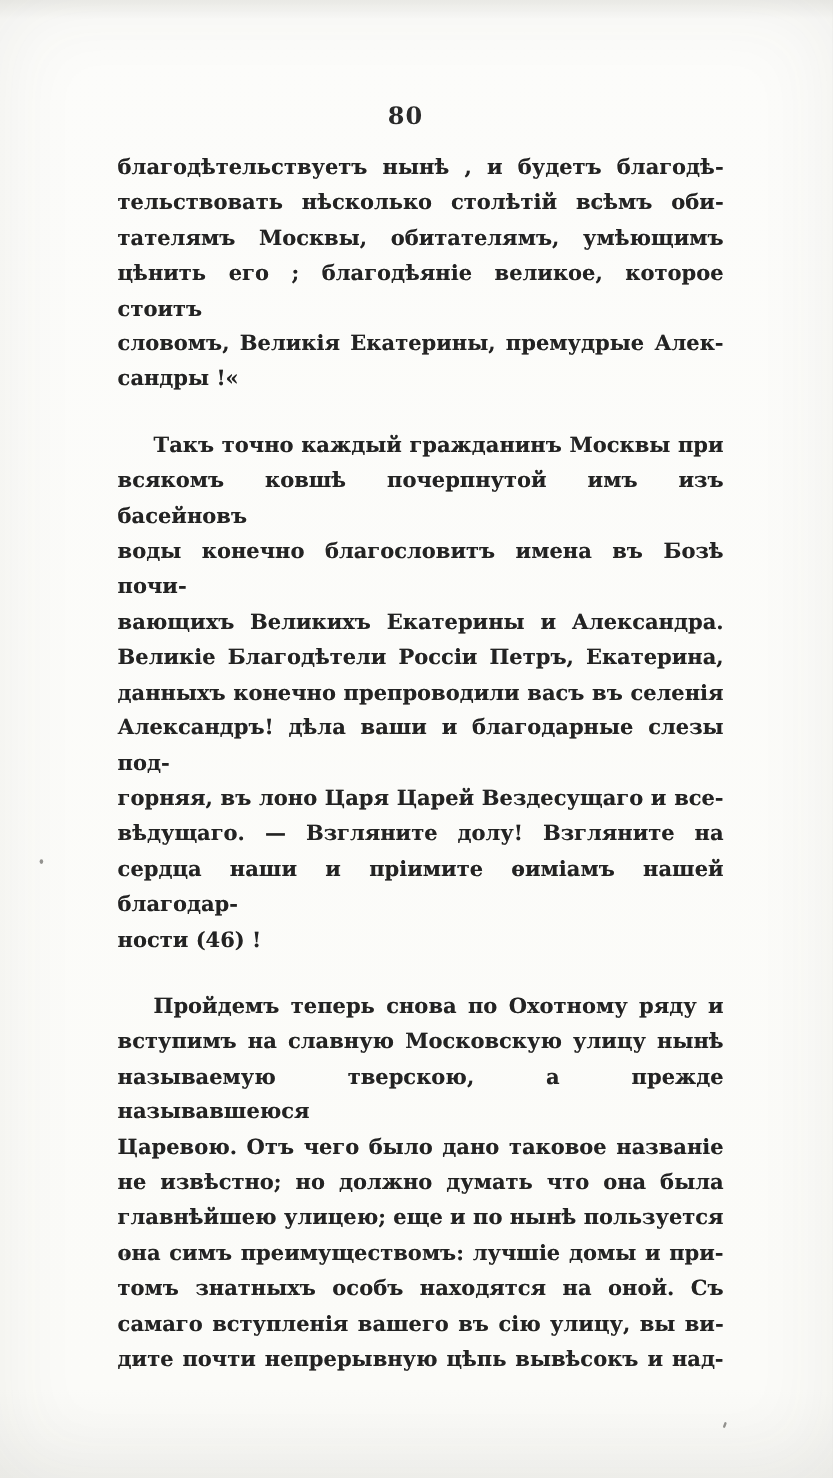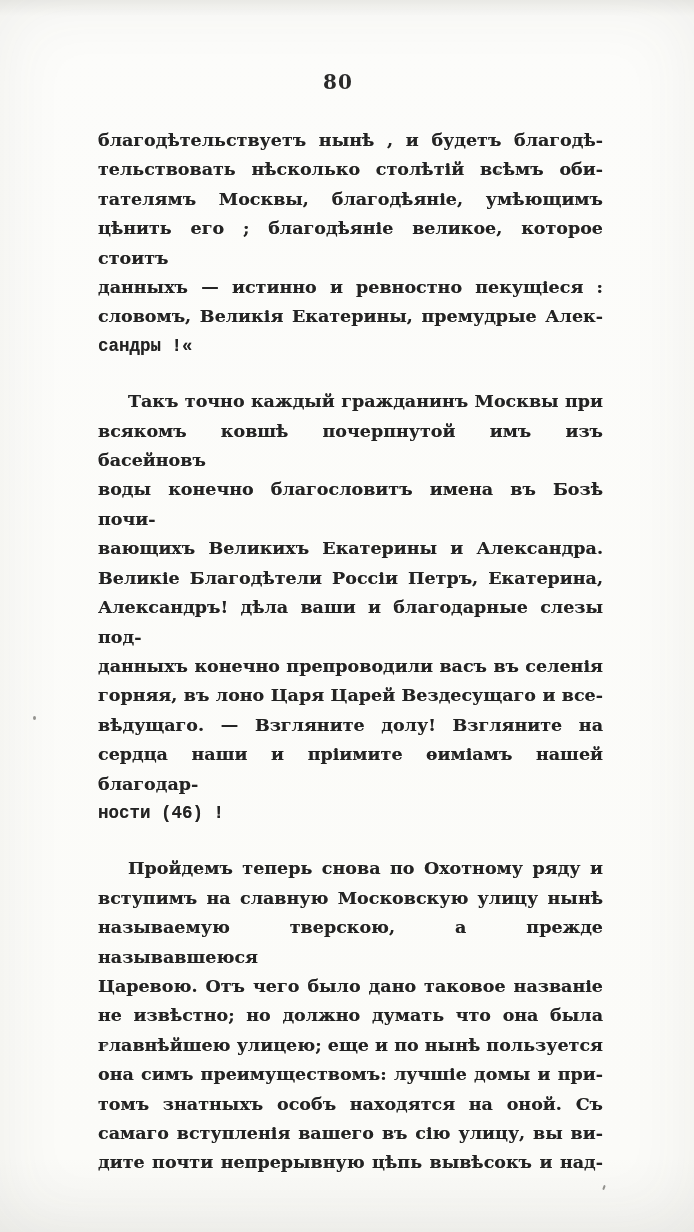--- a/index.html
+++ b/index.html
@@ -8,66 +8,65 @@
     font-family:"DejaVu Serif","Liberation Serif",serif;
     background:#e9e9e7;
   }
   .page {
     position:relative; width:694px; height:1232px; overflow:hidden;
     background:linear-gradient(#efefec, #fcfcfa 16px, #fbfbf8 94%, #f3f3f0);
     box-shadow:inset 0 0 70px rgba(70,68,60,.07);
     color:var(--ink,#222);
   }
   .page-number {
-    position:absolute; top:70px; left:98px; width:480px;
+    position:absolute; top:84px; left:98px; width:480px;
     text-align:center; font-weight:bold; font-size:20px; letter-spacing:1px;
     color:#2a2a2a;
   }
   .text-block {
     position:absolute; top:126px; left:98px; width:505px;
     font-size:17.5px; font-weight:bold; line-height:29.4px;
     color:#232323; text-shadow:0 0 0.5px rgba(40,38,34,.45);
   }
   .paragraph + .paragraph { margin-top:26px; }
   .line {
     text-align:justify; text-align-last:justify;
     -moz-text-align-last:justify;
   }
   .line.indent { text-indent:30px; }
-  .line.last { text-align:center; text-align-last:left;font-family:Liberation Mono, monospace; }
+  .line.last { text-align:center; text-align-last:left; }
   .seg.italic { }
   .speck { position:absolute; background:rgba(45,43,40,.5); border-radius:50%; }
   .speck.s1 { left:497px; top:171px; width:3px; height:3px; }
   .speck.s2 { left:33px;  top:716px; width:3px; height:4px; }
   .speck.s3 { left:103px; top:1044px; width:6px; height:2px; border-radius:1px; transform:rotate(-35deg); }
   .speck.s4 { left:603px; top:1185px; width:2px; height:5px; border-radius:1px; transform:rotate(20deg); }
 </style>
 </head>
 <body>
 
 <div class="page" style="--ink: #232323;">
   <div class="page-number">80</div>
   <div class="text-block">
       <div class="paragraph">
         <div class="line"><span class="seg">благодѣтельствуетъ нынѣ , и будетъ благодѣ-</span></div>
         <div class="line"><span class="seg">тельствовать нѣсколько столѣтій всѣмъ оби-</span></div>
-        <div class="line"><span class="seg">тателямъ Москвы, благодѣяніе, умѣющимъ</span></div>
+        <div class="line"><span class="seg">тателямъ Москвы, обитателямъ, умѣющимъ</span></div>
         <div class="line"><span class="seg">цѣнить его ; благодѣяніе великое, которое стоитъ</span></div>
-        <div class="line"><span class="seg">данныхъ — истинно и ревностно пекущіеся :</span></div>
         <div class="line"><span class="seg">словомъ, Великія Екатерины, премудрые Алек-</span></div>
         <div class="line last"><span class="seg">сандры !«</span></div>
       </div>
       <div class="paragraph">
         <div class="line indent"><span class="seg">Такъ точно каждый гражданинъ Москвы при</span></div>
         <div class="line"><span class="seg">всякомъ ковшѣ почерпнутой имъ изъ басейновъ</span></div>
         <div class="line"><span class="seg">воды конечно благословитъ имена въ Бозѣ почи-</span></div>
         <div class="line"><span class="seg">вающихъ Великихъ Екатерины и Александра.</span></div>
         <div class="line"><span class="seg">Великіе Благодѣтели Россіи Петръ, Екатерина,</span></div>
+        <div class="line"><span class="seg">данныхъ конечно препроводили васъ въ селенія</span></div>
         <div class="line"><span class="seg">Александръ! дѣла ваши и благодарные слезы под-</span></div>
-        <div class="line"><span class="seg">данныхъ конечно препроводили васъ въ селенія</span></div>
         <div class="line"><span class="seg">горняя, въ лоно Царя Царей Вездесущаго и все-</span></div>
         <div class="line"><span class="seg">вѣдущаго. — Взгляните долу! Взгляните на</span></div>
         <div class="line"><span class="seg">сердца наши и пріимите ѳиміамъ нашей благодар-</span></div>
         <div class="line last"><span class="seg">ности (46) !</span></div>
       </div>
       <div class="paragraph">
         <div class="line indent"><span class="seg">Пройдемъ теперь снова по Охотному ряду и</span></div>
         <div class="line"><span class="seg">вступимъ на славную Московскую улицу нынѣ</span></div>
         <div class="line"><span class="seg">называемую </span><span class="seg italic">тверскою</span><span class="seg">, а прежде называвшеюся</span></div>
         <div class="line"><span class="seg italic">Царевою</span><span class="seg">. Отъ чего было дано таковое названіе</span></div>

